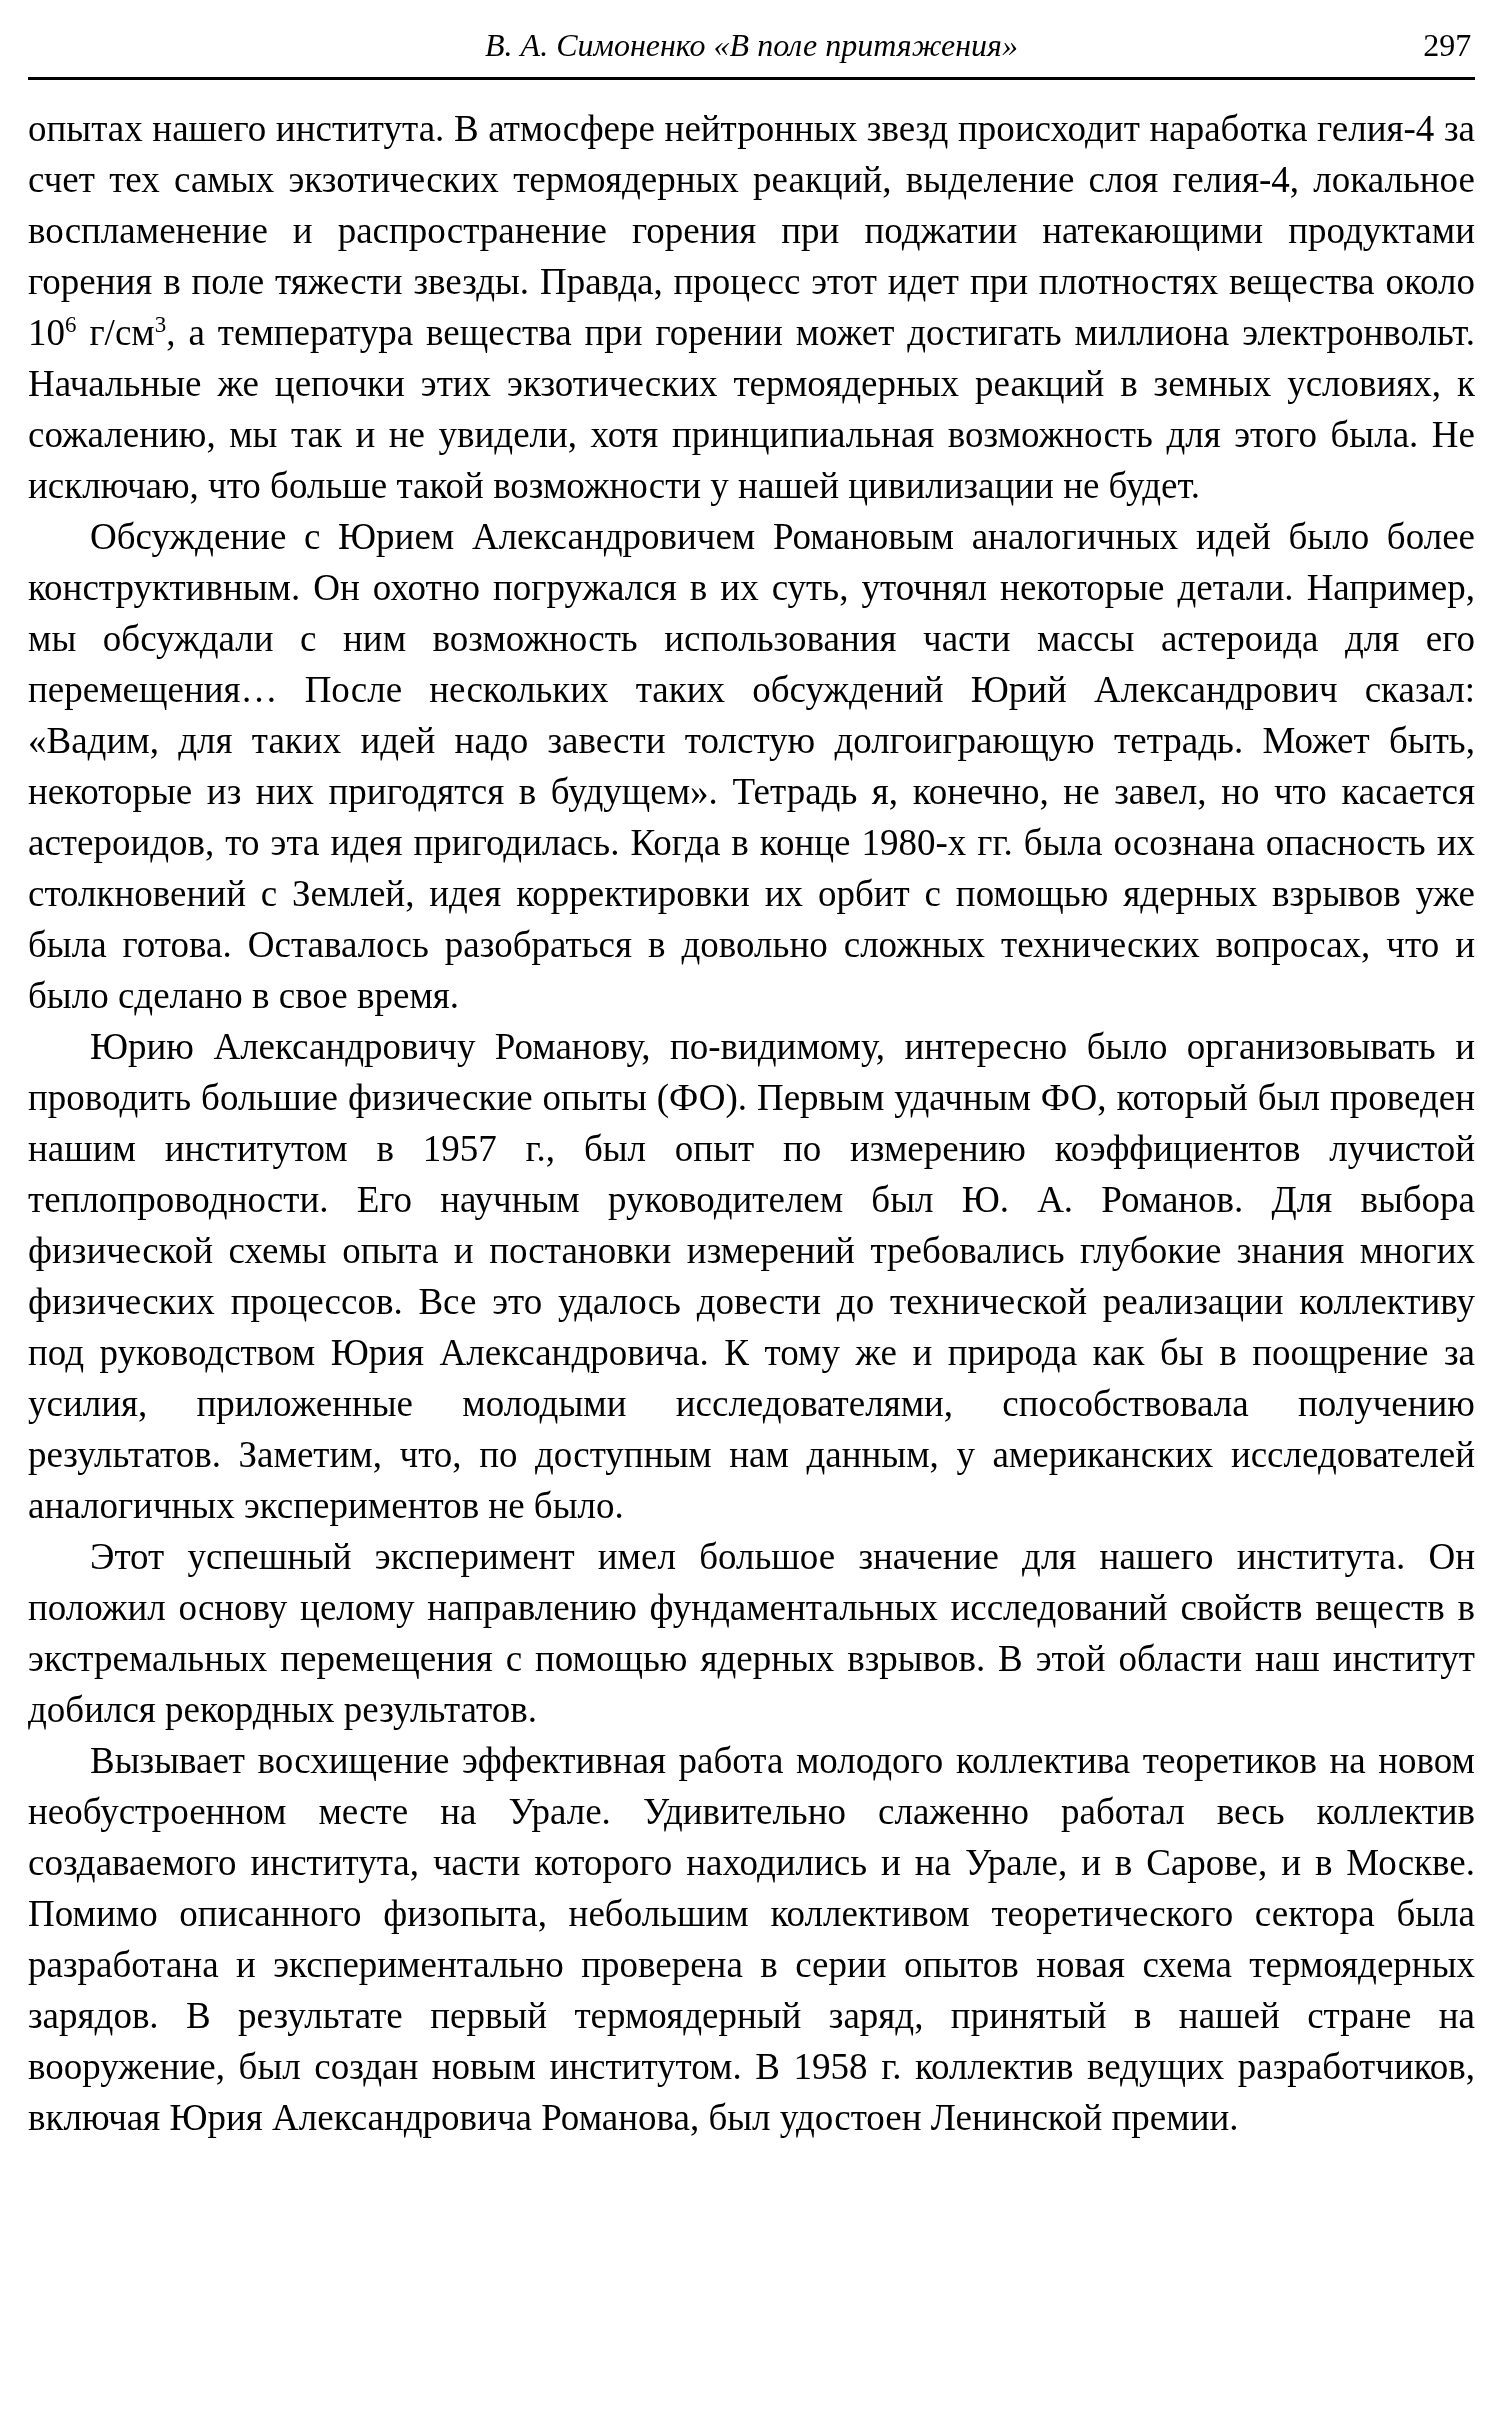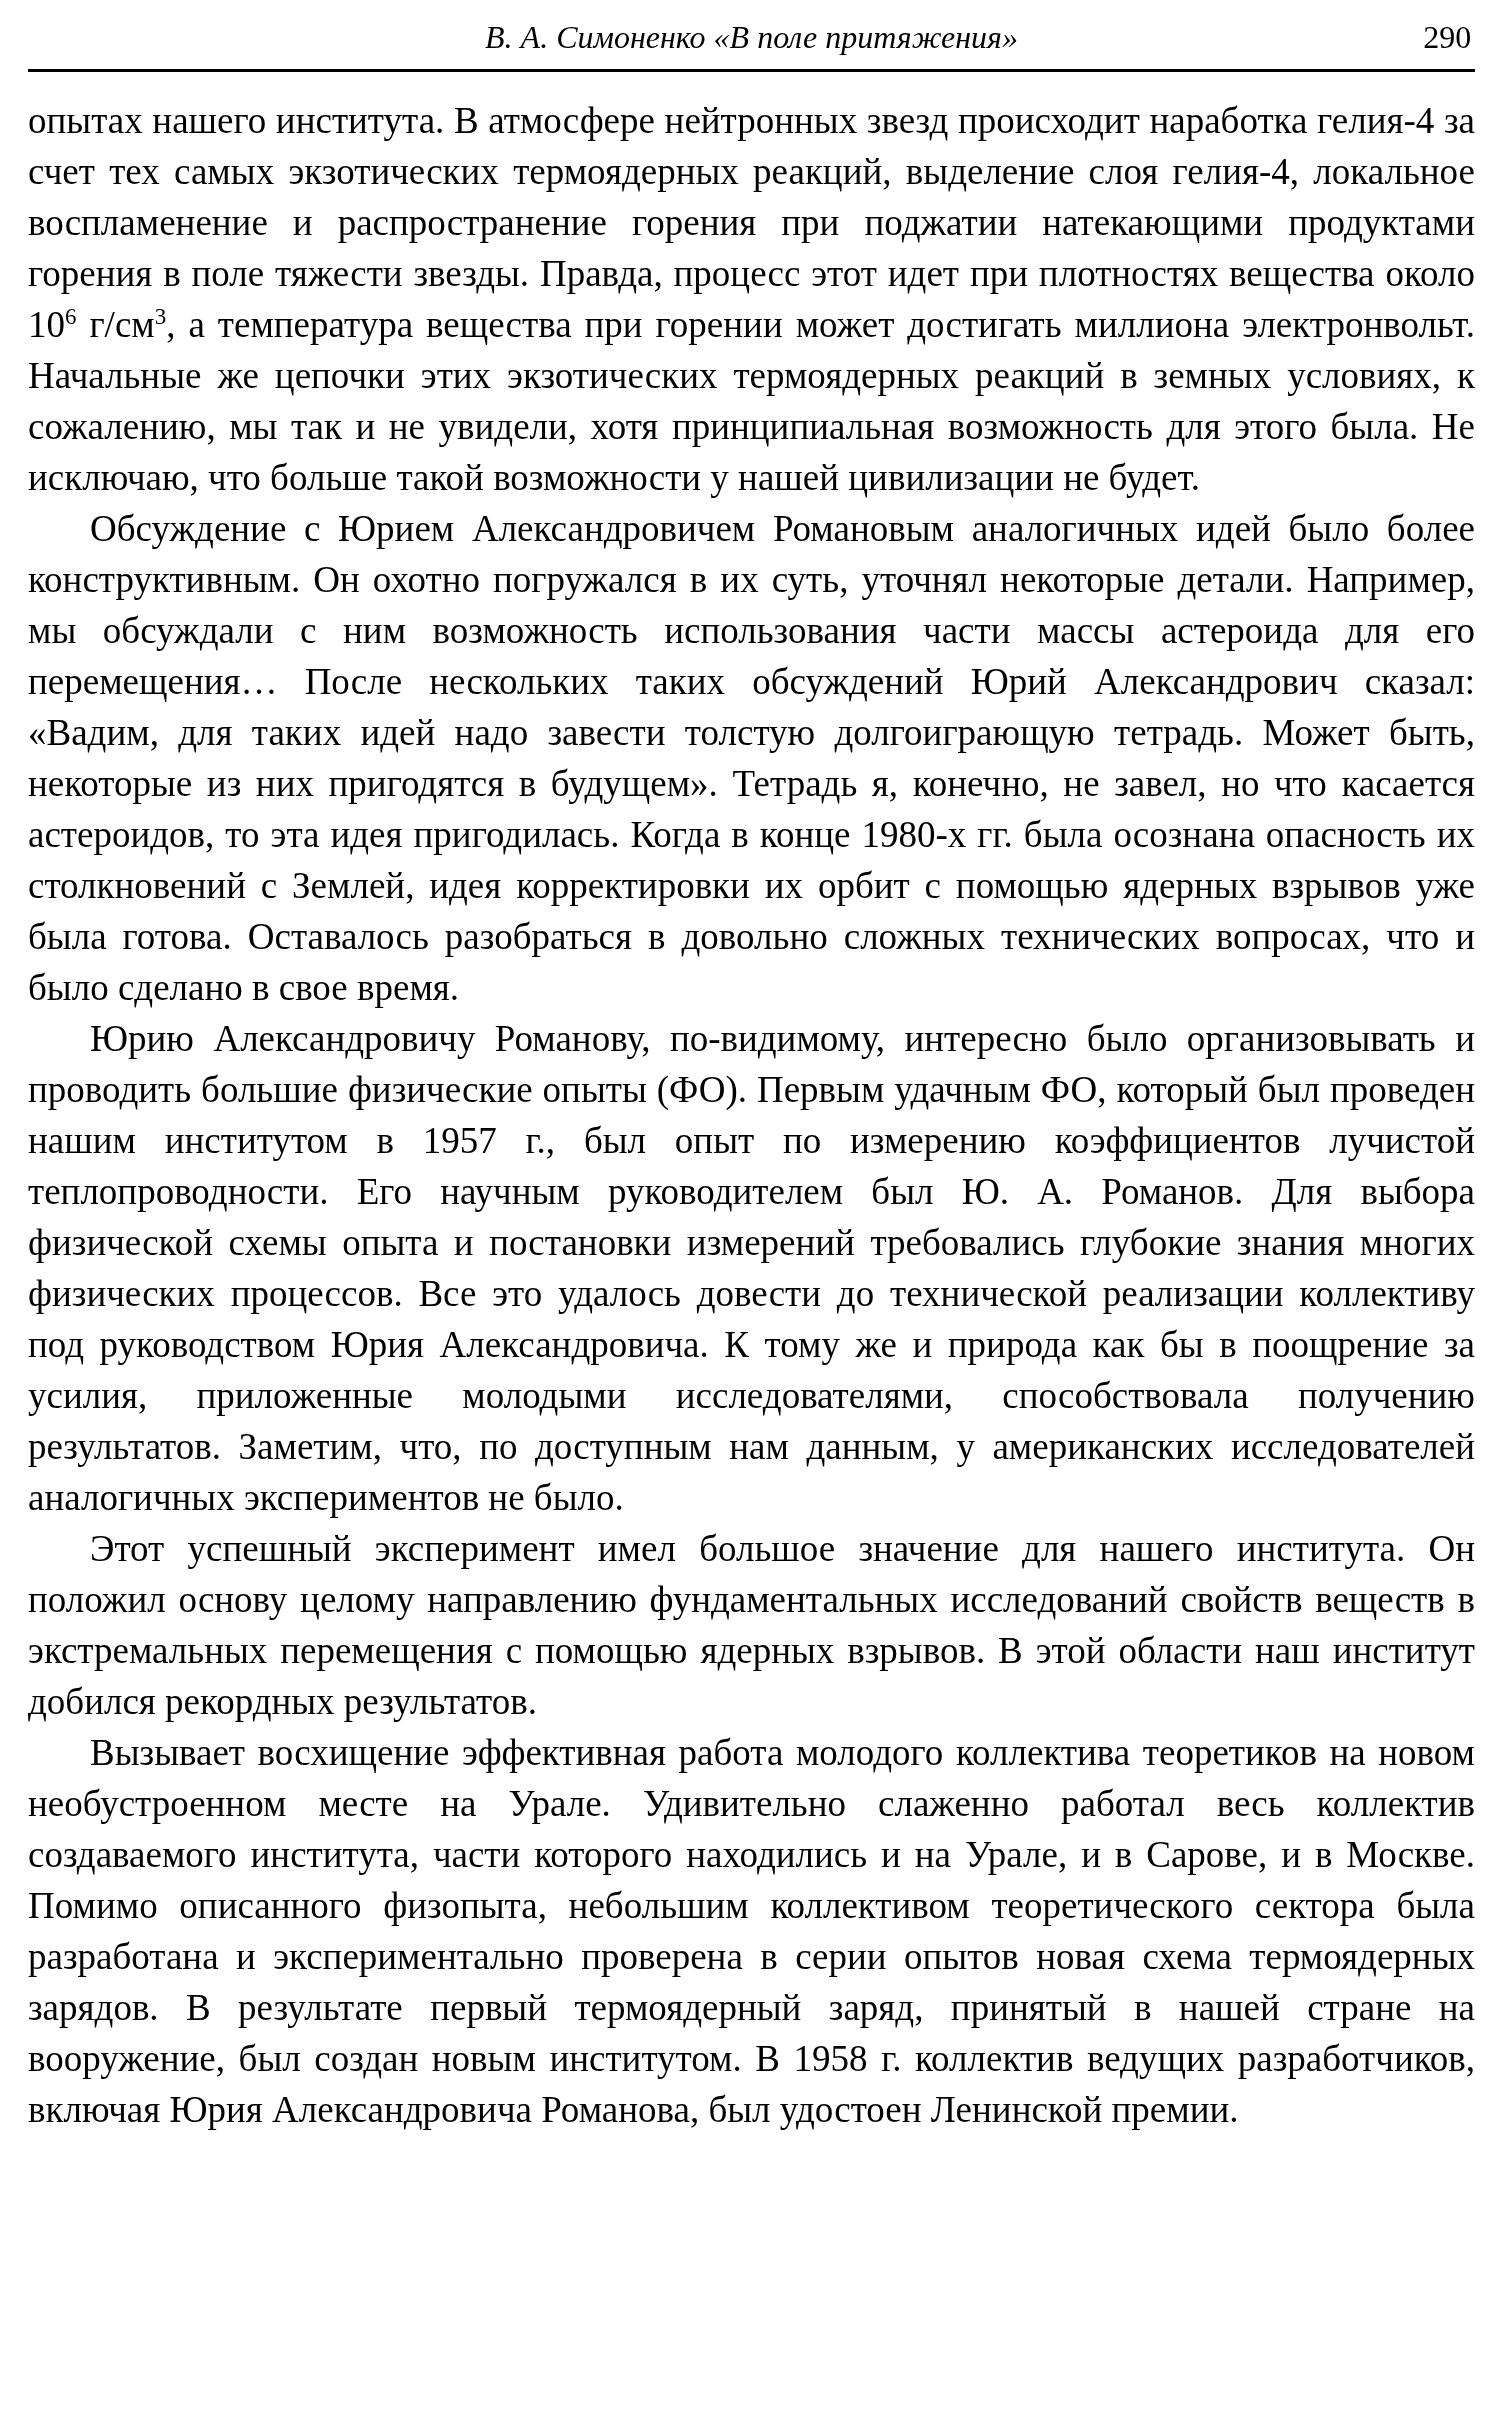--- a/index.html
+++ b/index.html
@@ -12,20 +12,21 @@
     color: #000000;
     font-family: "Liberation Serif", "DejaVu Serif", serif;
     padding: 15px 32px 28px 28px;
     overflow: hidden;
   }
   .page-header {
     position: relative;
     height: 45px;
     font-size: 32px;
     line-height: 45px;
+    margin-top: 8px;
   }
   .running-title {
     display: block;
     text-align: center;
     font-style: italic;
   }
   .page-number {
     position: absolute;
     right: 3.8px;
     top: 0;
@@ -50,21 +51,21 @@
     vertical-align: super;
   }
 </style>
 </head>
 <body>
 
 <div class="page">
 
   <header class="page-header">
     <span class="running-title">В. А. Симоненко «В поле притяжения»</span>
-    <span class="page-number">290</span>
+    <span class="page-number">297</span>
   </header>
   <div class="header-rule"></div>
 
   <main class="page-body">
 
     <p class="para no-indent"><span>опытах нашего института. В атмосфере нейтронных звезд происходит наработка гелия-4 за счет тех самых экзотических термоядерных реакций, выделение слоя гелия-4, локальное воспламенение и распространение горения при поджатии натекающими продуктами горения в поле тяжести звезды. Правда, процесс этот идет при плотностях вещества около 10</span><sup>6</sup><span> г/см</span><sup>3</sup><span>, а температура вещества при горении может достигать миллиона электронвольт. Начальные же цепочки этих экзотических термоядерных реакций в земных условиях, к сожалению, мы так и не увидели, хотя принципиальная возможность для этого была. Не исключаю, что больше такой возможности у нашей цивилизации не будет.</span></p>
 
     <p class="para">Обсуждение с Юрием Александровичем Романовым аналогичных идей было более конструктивным. Он охотно погружался в их суть, уточнял некоторые детали. Например, мы обсуждали с ним возможность использования части массы астероида для его перемещения… После нескольких таких обсуждений Юрий Александрович сказал: «Вадим, для таких идей надо завести толстую долгоиграющую тетрадь. Может быть, некоторые из них пригодятся в будущем». Тетрадь я, конечно, не завел, но что касается астероидов, то эта идея пригодилась. Когда в конце 1980-х гг. была осознана опасность их столкновений с Землей, идея корректировки их орбит с помощью ядерных взрывов уже была готова. Оставалось разобраться в довольно сложных технических вопросах, что и было сделано в свое время.</p>
 
     <p class="para">Юрию Александровичу Романову, по-видимому, интересно было организовывать и проводить большие физические опыты (ФО). Первым удачным ФО, который был проведен нашим институтом в 1957 г., был опыт по измерению коэффициентов лучистой теплопроводности. Его научным руководителем был Ю. А. Романов. Для выбора физической схемы опыта и постановки измерений требовались глубокие знания многих физических процессов. Все это удалось довести до технической реализации коллективу под руководством Юрия Александровича. К тому же и природа как бы в поощрение за усилия, приложенные молодыми исследователями, способствовала получению результатов. Заметим, что, по доступным нам данным, у американских исследователей аналогичных экспериментов не было.</p>

